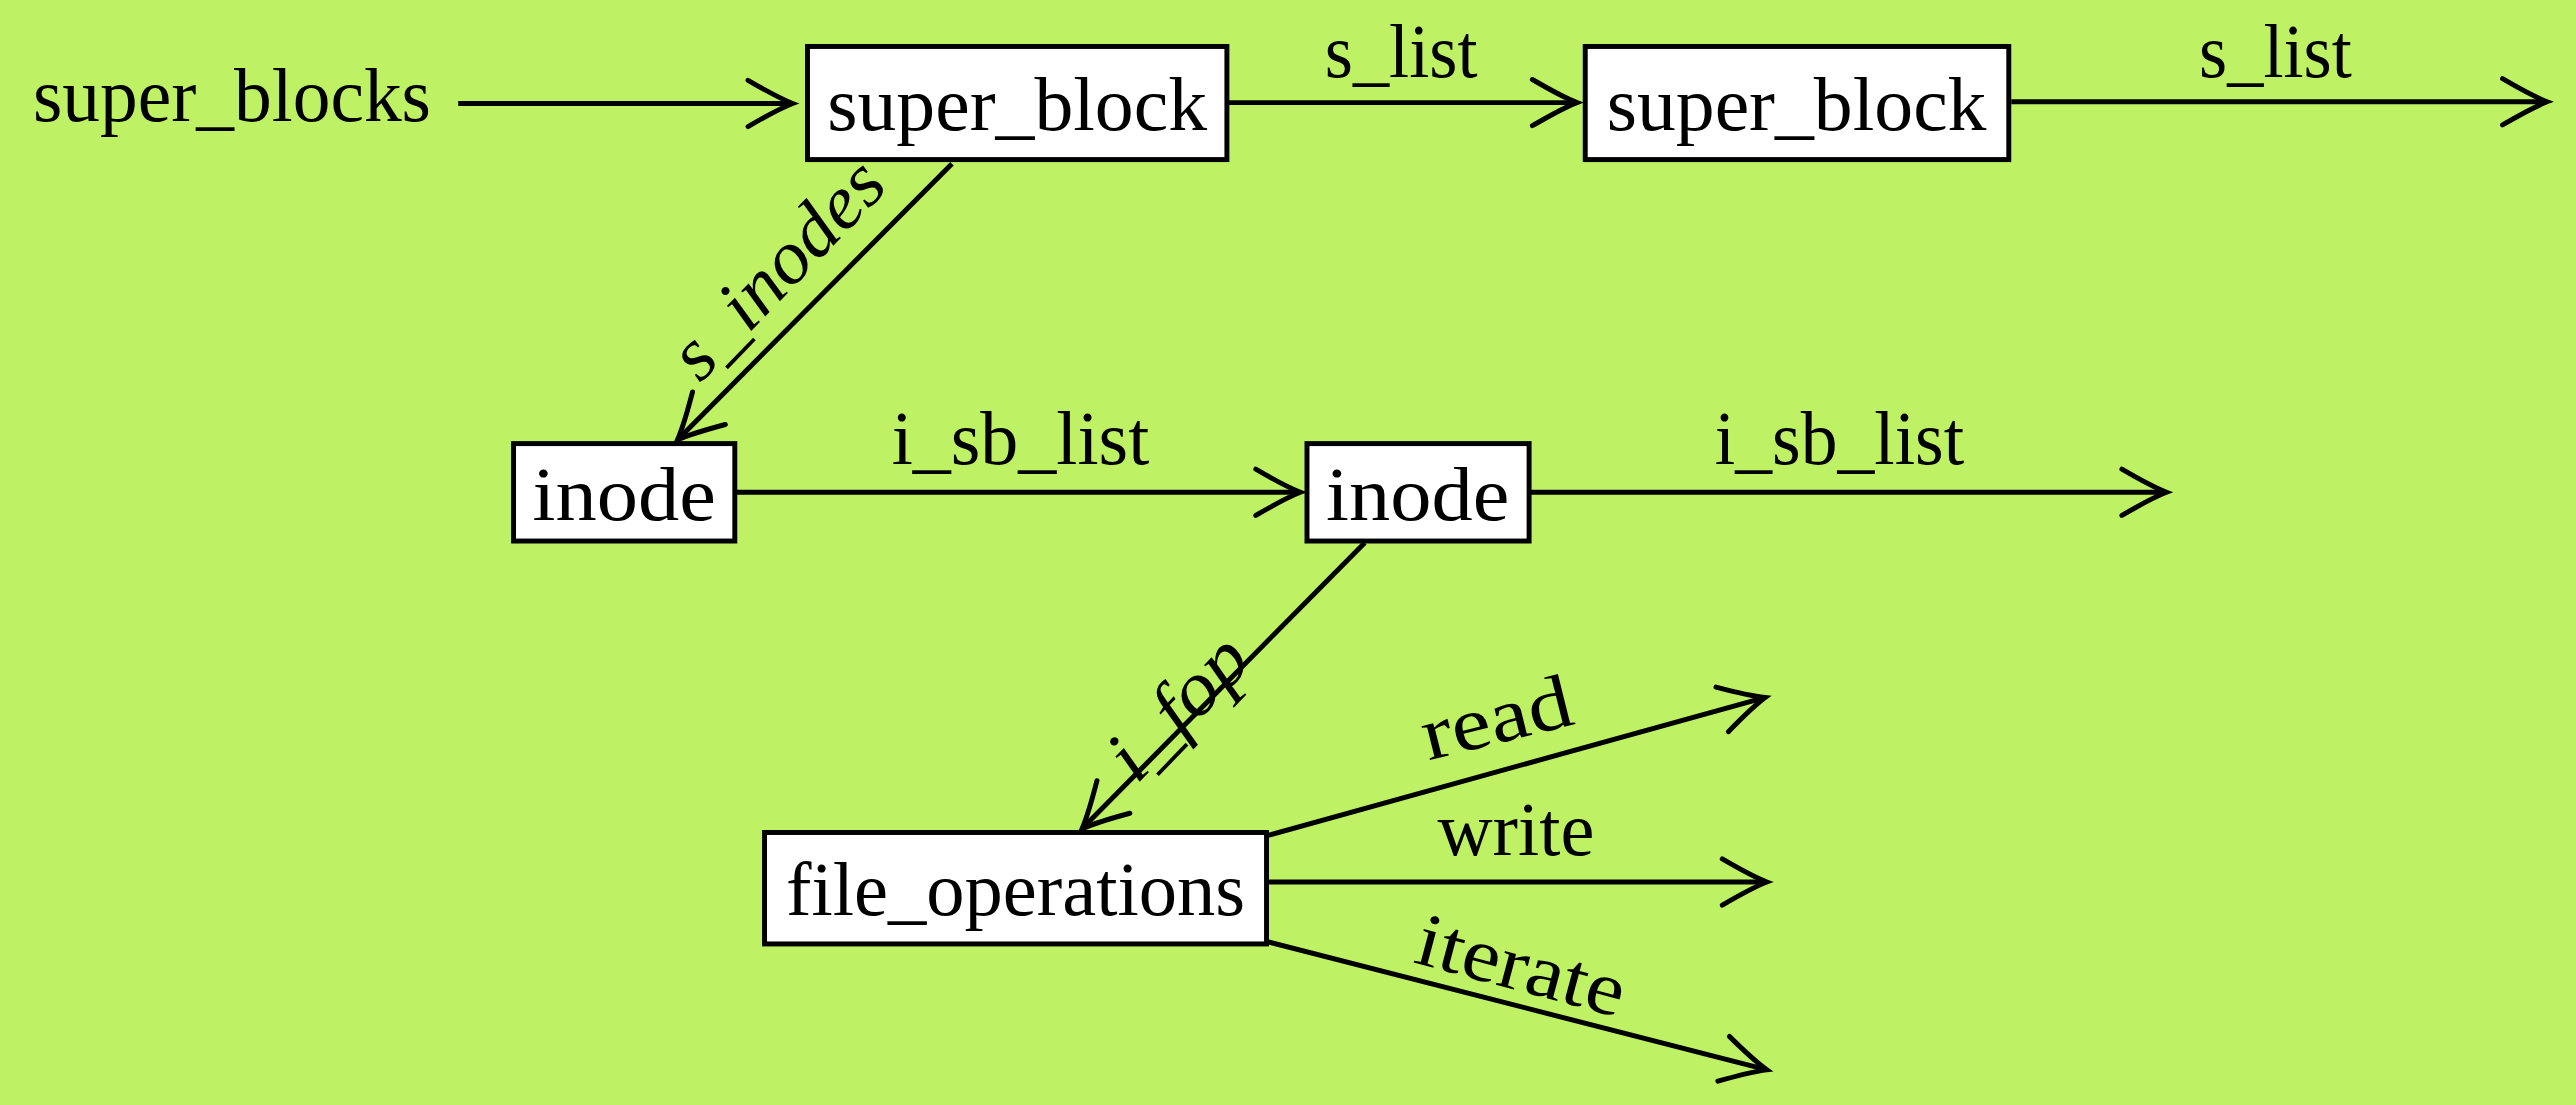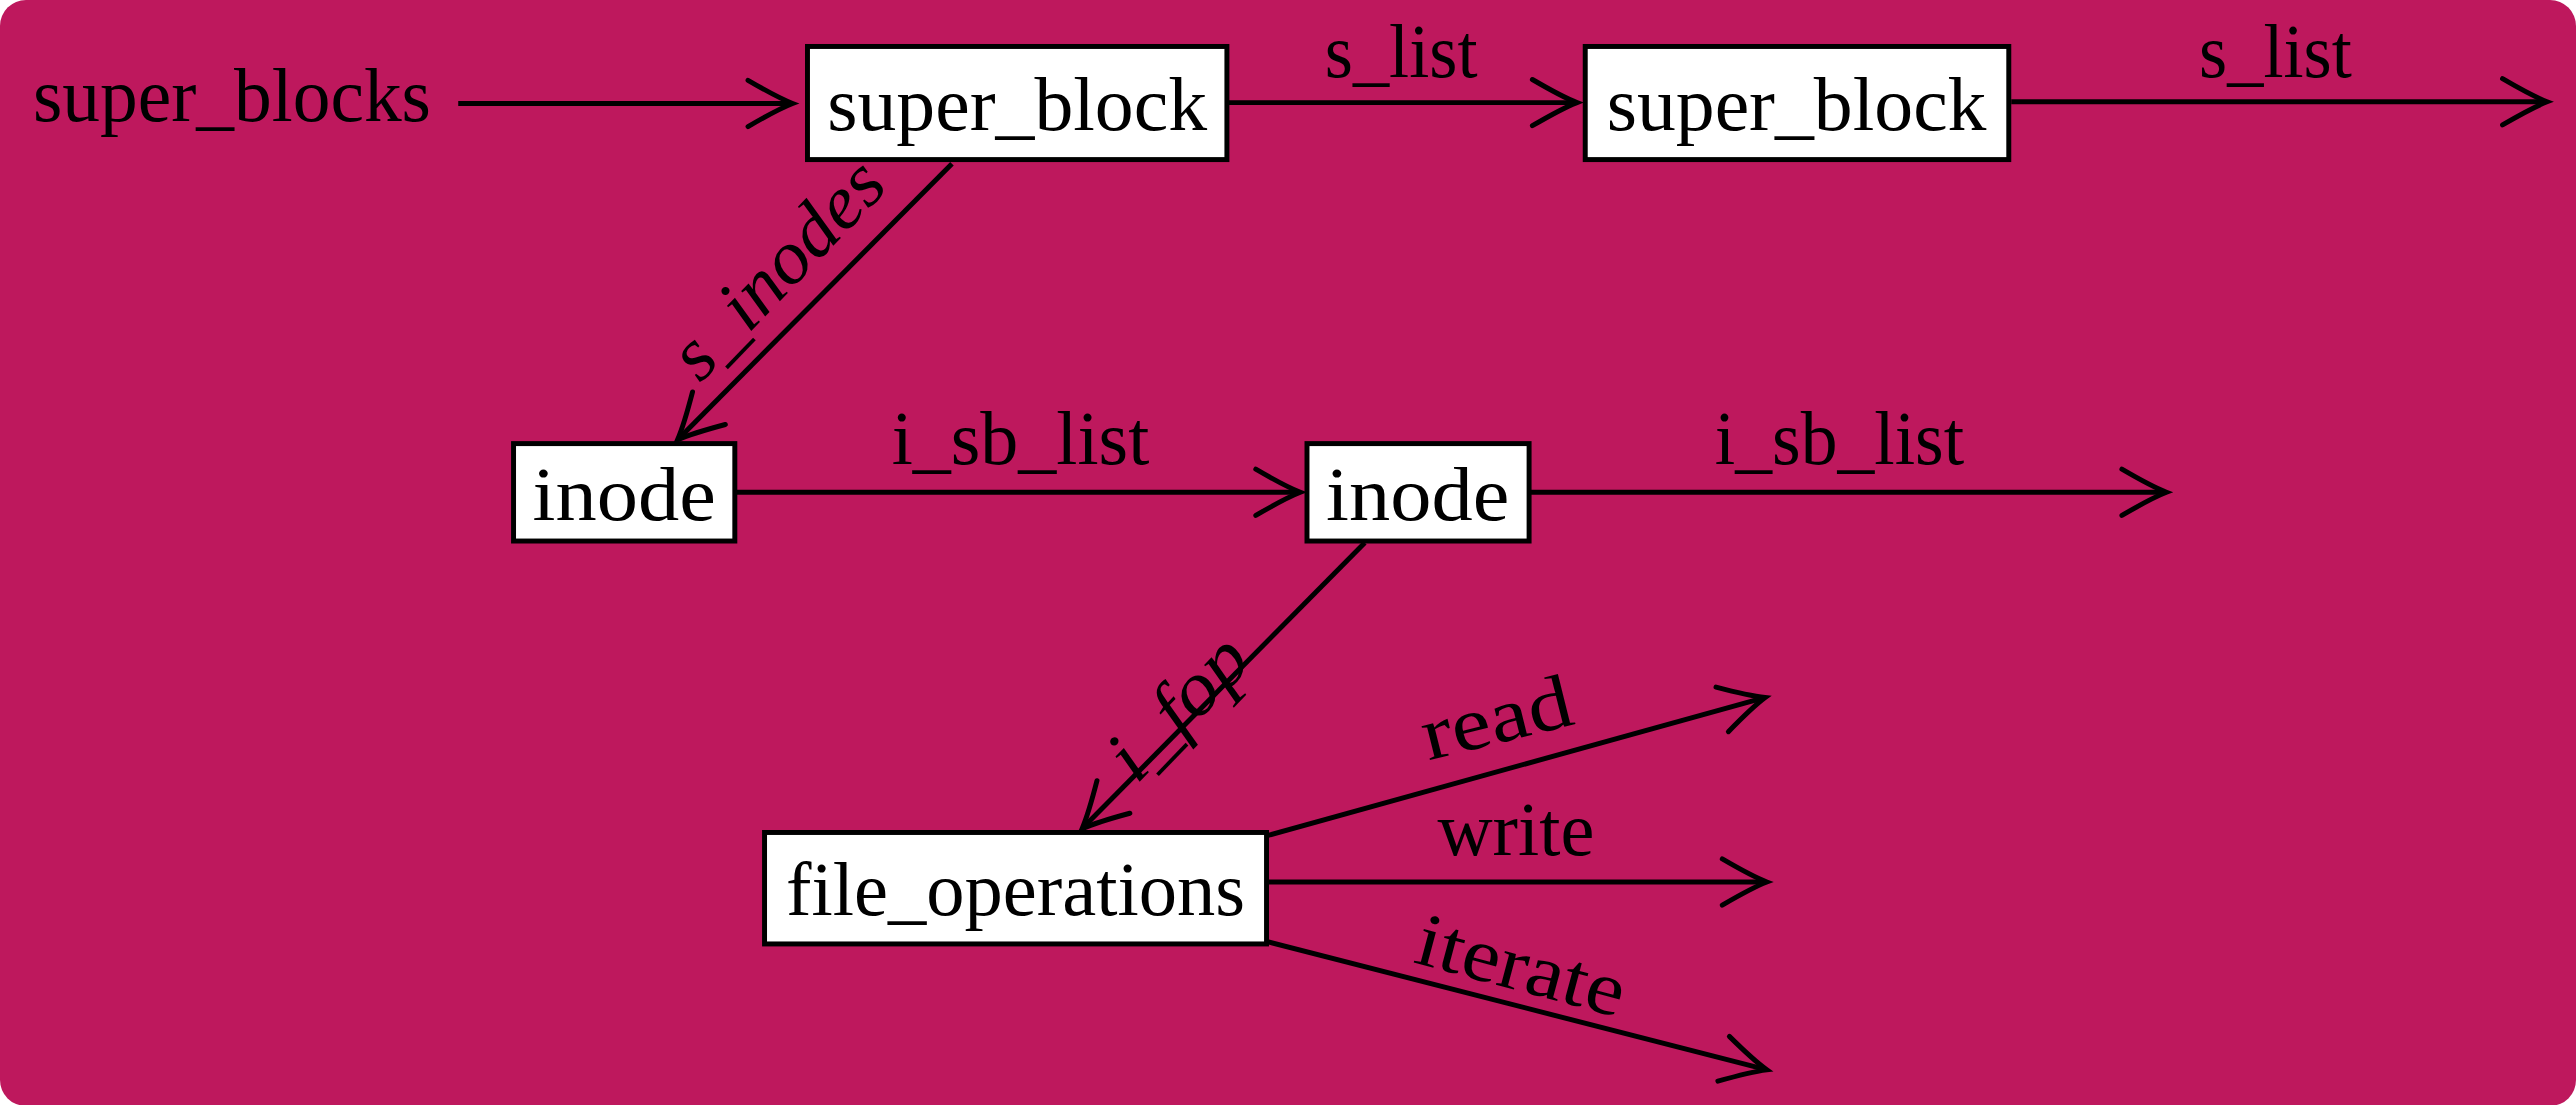--- a/index.html
+++ b/index.html
@@ -4,23 +4,22 @@
 <style>
   html, body {
     margin: 0;
     padding: 0;
     background: #ffffff;
   }
   .canvas {
     position: relative;
     width: 2576px;
     height: 1106px;
-    background: #be185d;
+    background: #bef264;
     overflow: hidden;
-    border-radius: 26px;
   }
   svg { display: block; }
   .edge {
     stroke: #000000;
     stroke-width: 6;
     fill: none;
   }
   .node-rect {
     fill: #ffffff;
     stroke: #000000;

